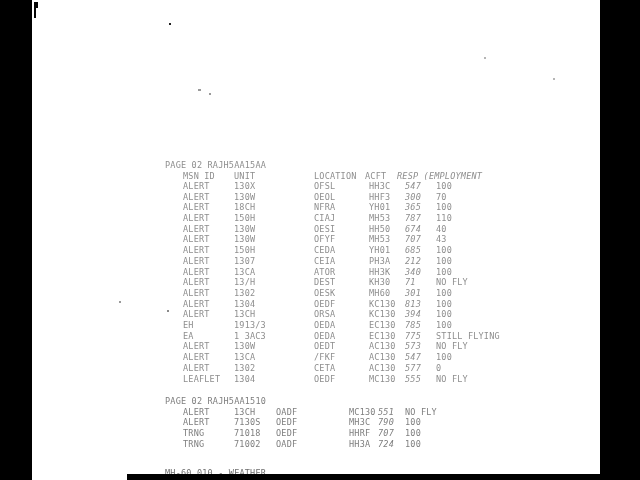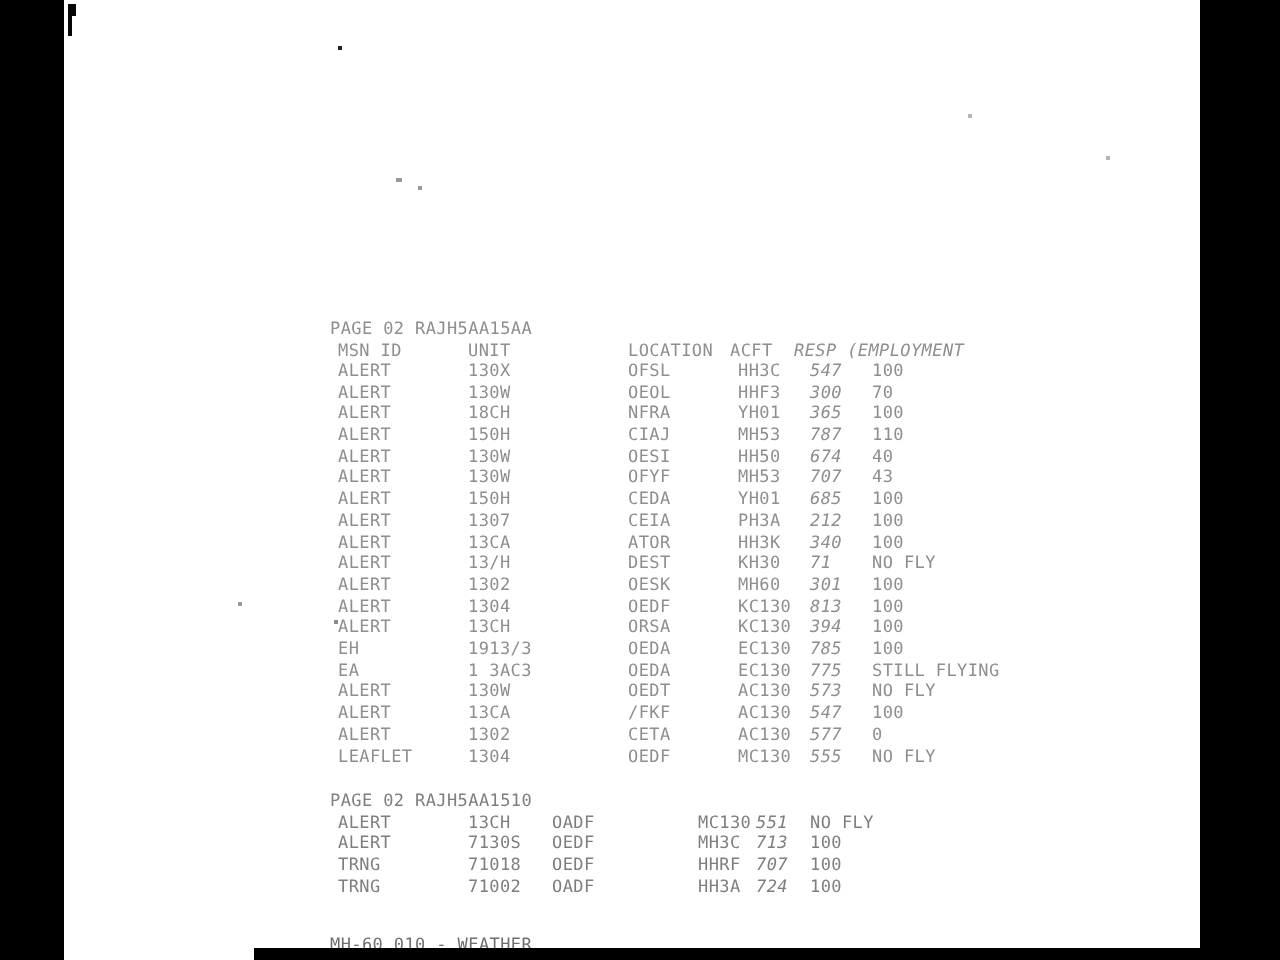--- a/index.html
+++ b/index.html
@@ -5,21 +5,21 @@
   html,body{margin:0;padding:0;background:#000;}
   .screen{position:relative;width:640px;height:480px;background:#000;overflow:hidden;
           font-family:"DejaVu Sans Mono","Liberation Mono",monospace;}
   .paper{position:absolute;left:0;top:0;width:600px;height:480px;background:#ffffff;margin-left:32px;}
   .fax{position:absolute;left:0;top:0;width:600px;height:480px;
        filter:blur(.3px);color:#8e8e8e;font-size:8.5px;line-height:9px;
        letter-spacing:.2px;white-space:pre;}
   .line{position:absolute;left:133px;}
   .row{position:absolute;left:133px;height:10px;}
   .row span{position:absolute;top:0;}
-  .c1{left:4px;}.c2{left:69px;}.c3{left:149px;}.c4{left:204px;}.c5{left:240px;font-style:italic;}.c6{left:271px;}
+  .c1{left:18px;}.c2{left:69px;}.c3{left:149px;}.c4{left:204px;}.c5{left:240px;font-style:italic;}.c6{left:271px;}
   .hdr .c4{left:200px;}.hdr .c5{left:232px;}
   .b2 .c3{left:111px;}.b2 .c4{left:184px;}.b2 .c5{left:213px;}.b2 .c6{left:240px;}
   .b2x{color:#7e7e7e;}
   .rem{color:#6f6f6f;}
   .band-right{position:absolute;left:600px;top:0;width:40px;height:480px;background:#000;}
   .band-bottom{position:absolute;left:127px;top:474px;width:513px;height:6px;background:#000;}
   .mark-a{position:absolute;left:2px;top:2px;width:4px;height:6px;background:#050505;}
   .mark-b{position:absolute;left:2px;top:2px;width:2px;height:16px;background:#050505;}
   .speck{position:absolute;background:#9a9a9a;}
 </style>
@@ -58,21 +58,21 @@
       <div class="row" style="top:332px"><span class="c1">EA</span><span class="c2">1 3AC3</span><span class="c3">OEDA</span><span class="c4">EC130</span><span class="c5">775</span><span class="c6">STILL FLYING</span></div>
       <div class="row" style="top:342px"><span class="c1">ALERT</span><span class="c2">130W</span><span class="c3">OEDT</span><span class="c4">AC130</span><span class="c5">573</span><span class="c6">NO FLY</span></div>
       <div class="row" style="top:353px"><span class="c1">ALERT</span><span class="c2">13CA</span><span class="c3">/FKF</span><span class="c4">AC130</span><span class="c5">547</span><span class="c6">100</span></div>
       <div class="row" style="top:364px"><span class="c1">ALERT</span><span class="c2">1302</span><span class="c3">CETA</span><span class="c4">AC130</span><span class="c5">577</span><span class="c6">0</span></div>
       <div class="row" style="top:375px"><span class="c1">LEAFLET</span><span class="c2">1304</span><span class="c3">OEDF</span><span class="c4">MC130</span><span class="c5">555</span><span class="c6">NO FLY</span></div>
 
       
       <div class="line b2x" style="top:397px">PAGE 02 RAJH5AA1510</div>
 
       <div class="row b2 b2x" style="top:408px"><span class="c1">ALERT</span><span class="c2">13CH</span><span class="c3">OADF</span><span class="c4">MC130</span><span class="c5">551</span><span class="c6">NO FLY</span></div>
-      <div class="row b2 b2x" style="top:418px"><span class="c1">ALERT</span><span class="c2">7130S</span><span class="c3">OEDF</span><span class="c4">MH3C</span><span class="c5">713</span><span class="c6">100</span></div>
+      <div class="row b2 b2x" style="top:418px"><span class="c1">ALERT</span><span class="c2">7130S</span><span class="c3">OEDF</span><span class="c4">MH3C</span><span class="c5">790</span><span class="c6">100</span></div>
       <div class="row b2 b2x" style="top:429px"><span class="c1">TRNG</span><span class="c2">71018</span><span class="c3">OEDF</span><span class="c4">HHRF</span><span class="c5">707</span><span class="c6">100</span></div>
       <div class="row b2 b2x" style="top:440px"><span class="c1">TRNG</span><span class="c2">71002</span><span class="c3">OADF</span><span class="c4">HH3A</span><span class="c5">724</span><span class="c6">100</span></div>
 
       <div class="line rem" style="top:469px">MH-60 010 - WEATHER</div>
 
     </div>
 
     <div class="mark-a"></div>
     <div class="mark-b"></div>
     <div class="speck" style="left:137px;top:23px;width:2px;height:2px;background:#222;"></div>

